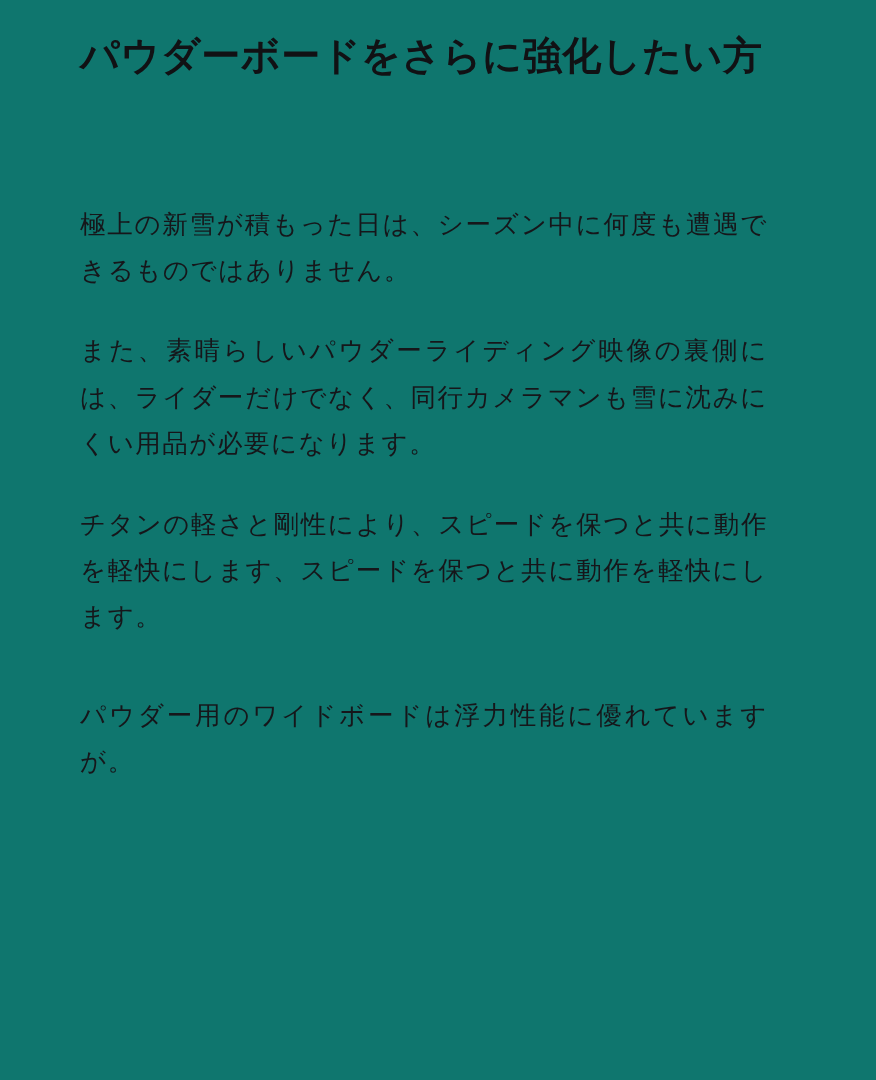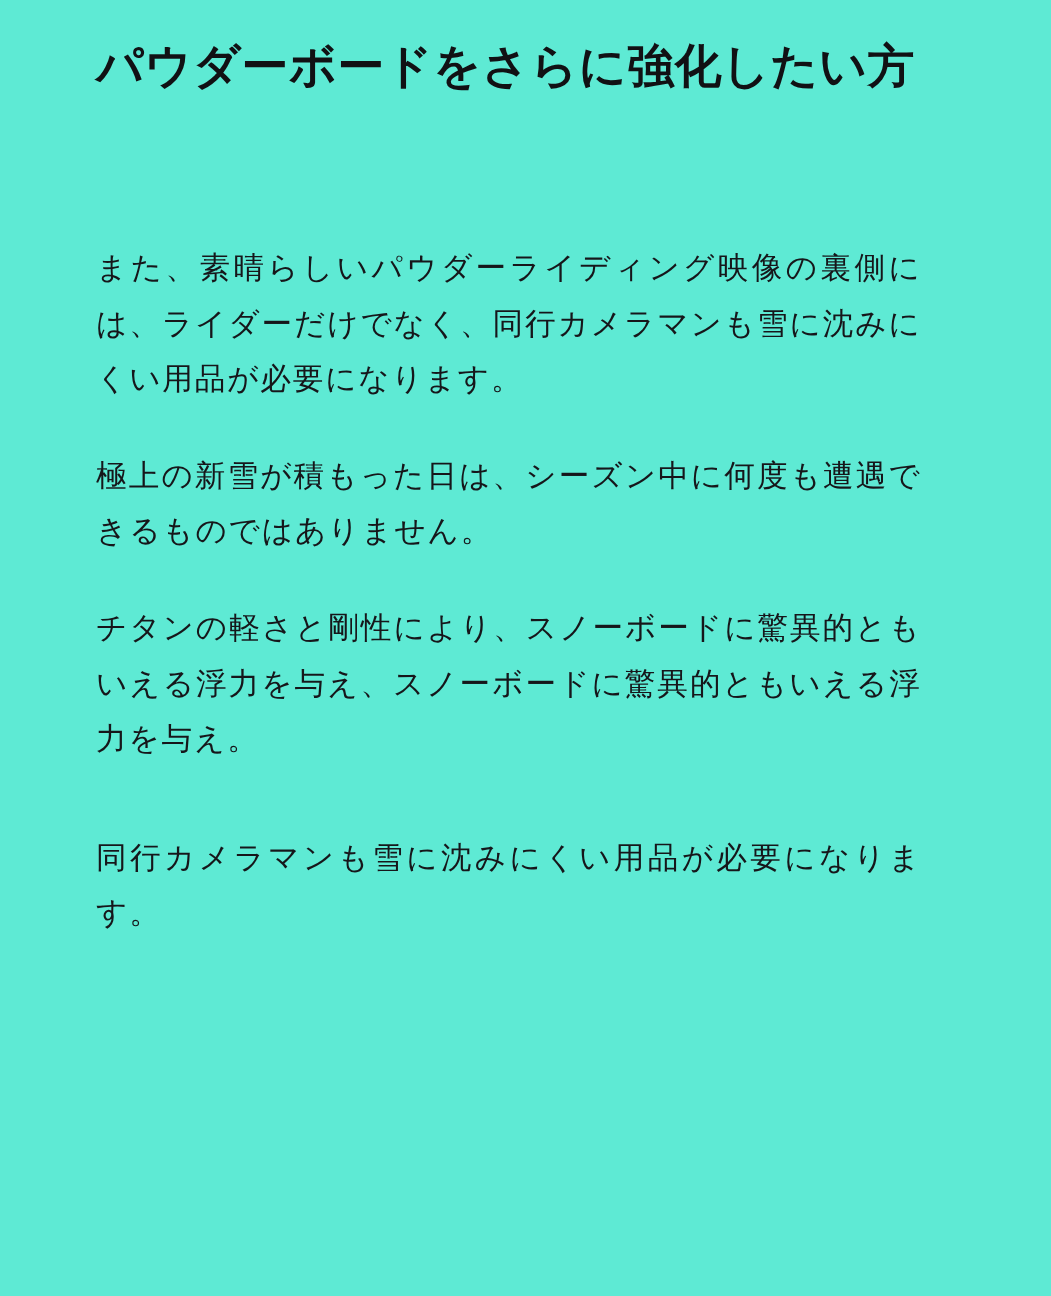--- a/index.html
+++ b/index.html
@@ -12,21 +12,21 @@
     min-height: 1080px;
     font-family: "Liberation Sans", "DejaVu Sans", sans-serif;
     color: #1b1b1f;
     -webkit-font-smoothing: antialiased;
   }
   .page {
     width: 876px;
     min-height: 1080px;
     box-sizing: border-box;
     padding: 30px 108px 0 80px;
-    background: #5eead4;
+    background: #0f766e;
   }
   .doc-title {
     margin: 0;
     padding: 0;
     font-size: 39px;
     font-weight: 700;
     letter-spacing: 0.5px;
     line-height: 1.35;
     color: #111114;
     text-align: left;
@@ -56,23 +56,23 @@
 </style>
 </head>
 <body>
 
 <div class="page">
 
   <h1 class="doc-title">パウダーボードをさらに強化したい方</h1>
 
   <div class="body-block">
 
+    <p class="para">極上の新雪が積もった日は、シーズン中に何度も遭遇できるものではありません。</p>
+
     <p class="para">また、素晴らしいパウダーライディング映像の裏側には、ライダーだけでなく、同行カメラマンも雪に沈みにくい用品が必要になります。</p>
 
-    <p class="para">極上の新雪が積もった日は、シーズン中に何度も遭遇できるものではありません。</p>
-
-    <p class="para">チタンの軽さと剛性により、スノーボードに驚異的ともいえる浮力を与え、スノーボードに驚異的ともいえる浮力を与え。</p>
+    <p class="para">チタンの軽さと剛性により、スピードを保つと共に動作を軽快にします、スピードを保つと共に動作を軽快にします。</p>
 
 
-    <p class="para gap-extra">同行カメラマンも雪に沈みにくい用品が必要になります。</p>
+    <p class="para gap-extra">パウダー用のワイドボードは浮力性能に優れていますが。</p>
 
   </div>
 </div>
 
 </body></html>

